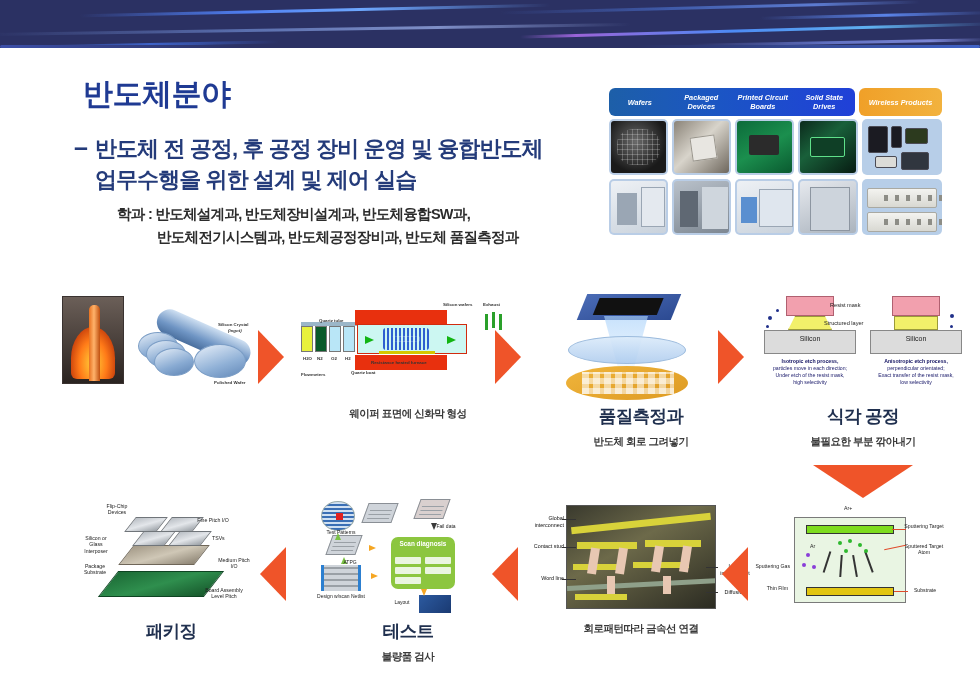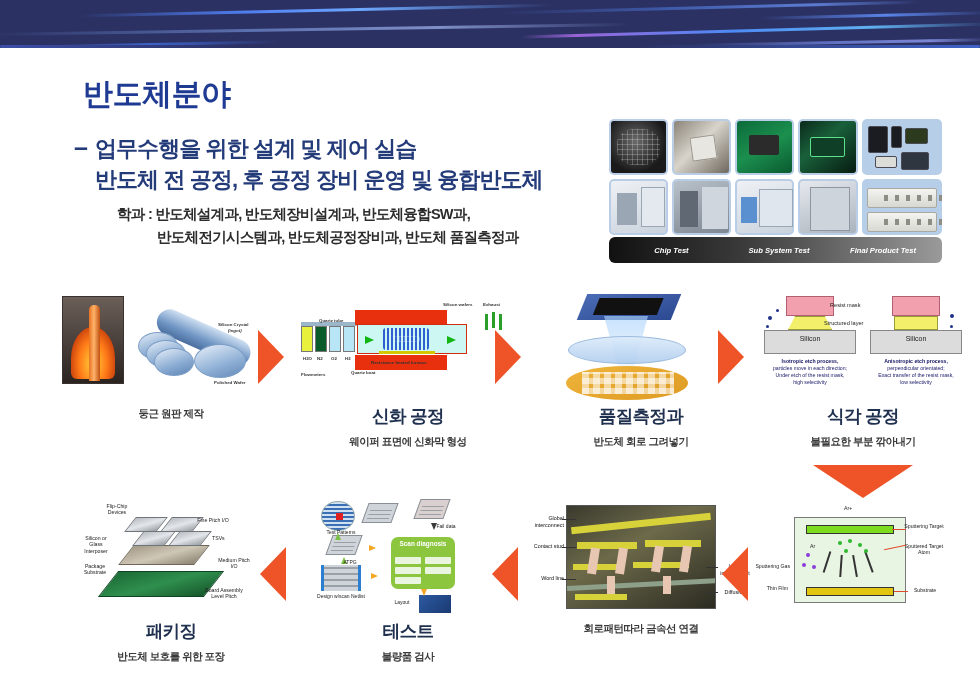--- a/index.html
+++ b/index.html
@@ -261,32 +261,41 @@
   <div class="streak s6"></div>
   <div class="streak s8"></div>
   <div class="streak s9"></div>
 </div>
 
 <div class="title">반도체분야</div>
 
 <div class="bullet-row">
   <div class="dash">–</div>
   <div>
+    <div class="lead">반도체 전 공정, 후 공정 장비 운영 및 융합반도체</div>
     <div class="lead">업무수행을 위한 설계 및 제어 실습</div>
-    <div class="lead">반도체 전 공정, 후 공정 장비 운영 및 융합반도체</div>
   </div>
 </div>
 
 <div class="dept">
   <span>학과 : 반도체설계과, 반도체장비설계과, 반도체융합SW과,</span>
   <span class="l2">반도체전기시스템과, 반도체공정장비과, 반도체 품질측정과</span>
 </div>
 
 <div class="panel">
 
+  <div class="panel-head">
+    <div class="hdr-main">
+      <div class="cell">Wafers</div>
+      <div class="cell">Packaged Devices</div>
+      <div class="cell">Printed Circuit Boards</div>
+      <div class="cell">Solid State Drives</div>
+    </div>
+    <div class="hdr-wireless">Wireless Products</div>
+  </div>
 
   <div class="grid">
     <div class="grow">
       <div class="cellbox">
           <div class="waf"></div>
         </div>
       <div class="cellbox">
           <div class="pkg"></div>
         </div>
       <div class="cellbox">
@@ -331,44 +340,38 @@
       </div>
       <div class="cellbox wide">
         <div class="inst">
             <i style="top:6px;"></i>
             <i style="top:30px;"></i>
           </div>
       </div>
     </div>
   </div>
 
-  <div class="panel-foot">
-    <span class="ft1">Chip Test</span>
-    <span class="ft2">Sub System Test</span>
-    <span class="ft3">Final Product Test</span>
-  </div>
 </div>
 
 <div class="flow">
 
   <div class="step" style="left:60px; top:0;">
     <div class="art">
       <div class="furnaceimg"></div>
       <div class="ingot">
         <div class="rod"></div>
         <div class="disc d1"></div>
           <div class="disc d2"></div>
           <div class="disc d3"></div>
         <div class="big"></div>
         <div class="tiny" style="left:86px;top:28px;">Silicon Crystal</div>
         <div class="tiny" style="left:96px;top:34px;font-style:italic;">(ingot)</div>
         <div class="tiny" style="left:82px;top:86px;">Polished Wafer</div>
       </div>
     </div>
-    <div class="ds">둥근 원판 제작</div>
   </div>
 
   <div class="arrow-r" style="left:258px; top:48px;"></div>
 
   <div class="step" style="left:297px; top:0;">
     <div class="art">
       <div class="ox">
         <div class="gas g1"></div>
           <div class="gas g2"></div>
           <div class="gas g3"></div>
@@ -391,21 +394,20 @@
         <div class="tiny" style="left:186px;top:4px;">Exhaust</div>
         <div class="tiny" style="left:54px;top:72px;">Quartz boat</div>
         <div class="tiny" style="left:74px;top:62px;">Resistance heated furnace</div>
         <div class="tiny" style="left:4px;top:74px;">Flowmeters</div>
         <div class="tiny" style="left:6px;top:58px;">H2O</div>
         <div class="tiny" style="left:20px;top:58px;">N2</div>
         <div class="tiny" style="left:34px;top:58px;">O2</div>
         <div class="tiny" style="left:48px;top:58px;">H2</div>
       </div>
     </div>
-    <div class="nm">신화 공정</div>
     <div class="ds">웨이퍼 표면에 신화막 형성</div>
   </div>
 
   <div class="arrow-r" style="left:495px; top:48px;"></div>
 
   <div class="step" style="left:530px; top:0;">
     <div class="art">
       <div class="litho">
         <div class="mask"></div>
         <div class="beam"></div>
@@ -475,21 +477,20 @@
         <div class="paklbl" style="left:22px;top:2px;width:34px;">Flip-Chip Devices</div>
         <div class="paklbl" style="left:118px;top:16px;width:34px;">Fine Pitch I/O</div>
         <div class="paklbl" style="left:134px;top:34px;">TSVs</div>
         <div class="paklbl" style="left:0px;top:34px;width:36px;">Silicon or Glass Interposer</div>
         <div class="paklbl" style="left:140px;top:56px;width:32px;">Medium Pitch I/O</div>
         <div class="paklbl" style="left:0px;top:62px;width:34px;">Package Substrate</div>
         <div class="paklbl" style="left:124px;top:86px;width:44px;">Board Assembly Level Pitch</div>
       </div>
     </div>
     <div class="nm">패키징</div>
-    <div class="ds">반도체 보호를 위한 포장</div>
   </div>
 
   <div class="arrow-l" style="left:260px; top:265px;"></div>
 
   <div class="step" style="left:297px; top:215px;">
     <div class="art">
       <div class="tst">
         <div class="wf"></div>
         <div class="cd" style="left:52px;top:4px;"></div>
         <div class="cd" style="left:104px;top:0px;background:#d9d0cf;"></div>

